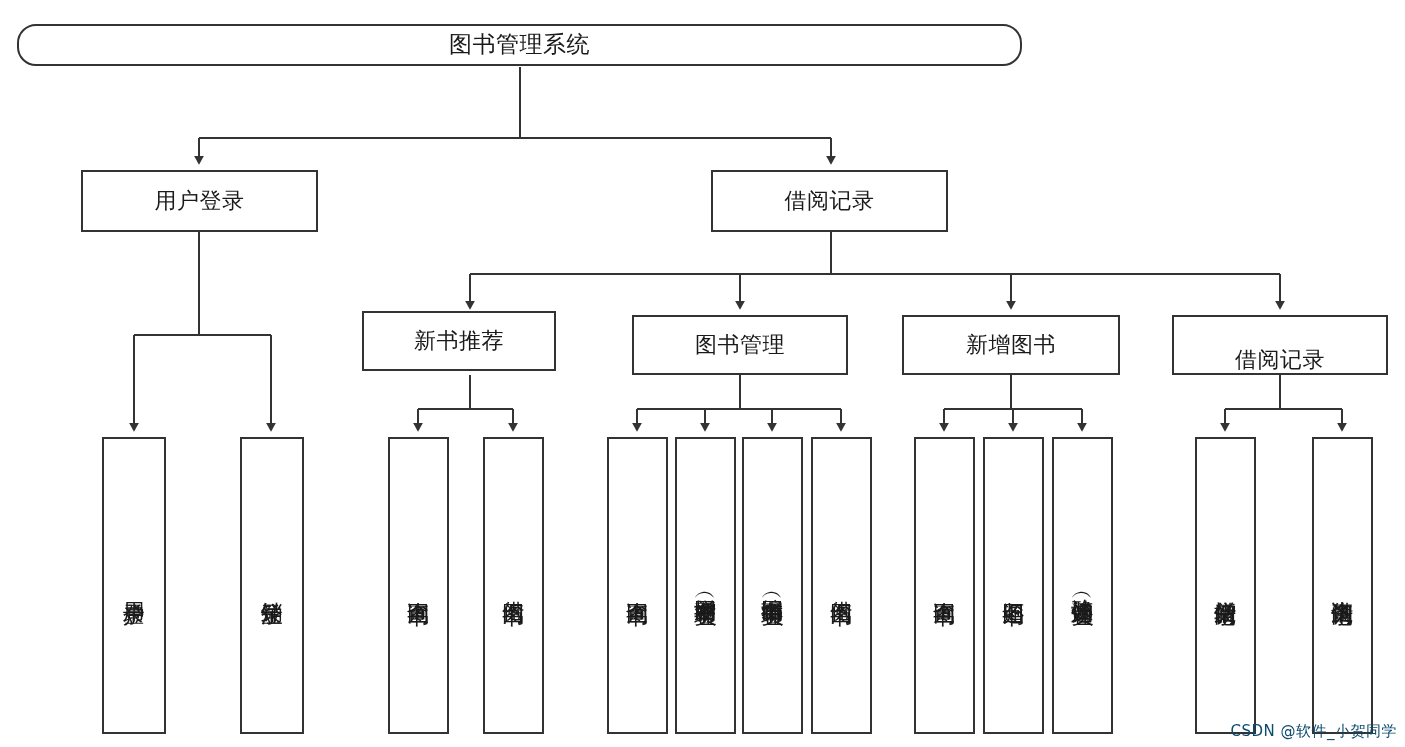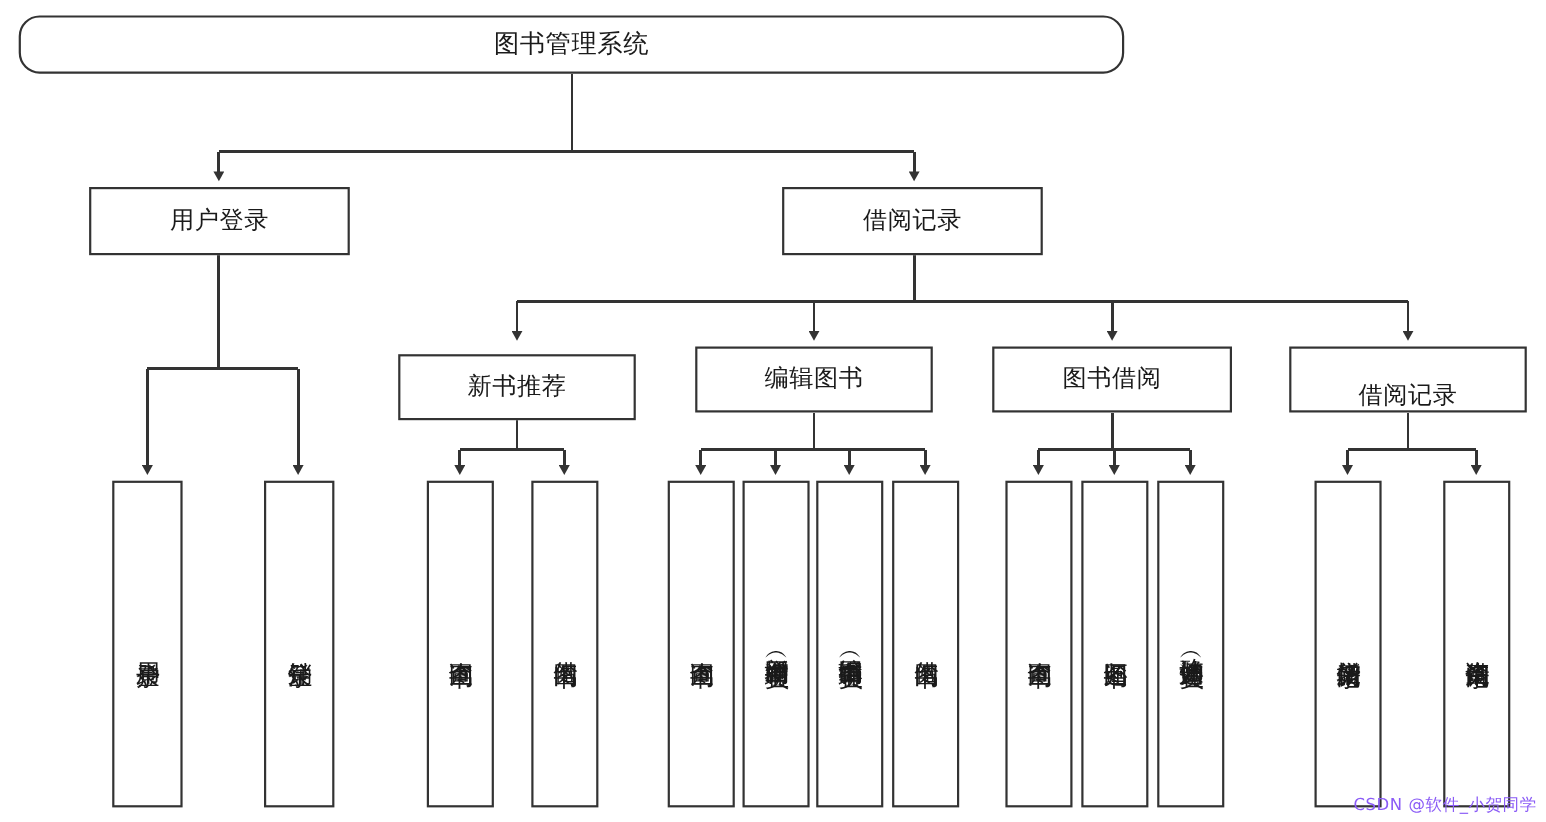--- a/index.html
+++ b/index.html
@@ -52,21 +52,21 @@
     text-orientation: upright;
     display: block;
     text-align: center;
   }
   #root-node { font-size: 23px; }
   .watermark {
     position: absolute;
     right: 8px;
     bottom: 6px;
     font-size: 15px;
-    color: #8b5cf6;
+    color: #0c4a6e;
     letter-spacing: 0.5px;
     white-space: nowrap;
   }
 </style>
 </head>
 <body>
 
 <div id="canvas">
 
   <svg id="wires" viewBox="0 0 1405 747">
@@ -112,39 +112,39 @@
       <path d="M1013,409 L1013,427" marker-end="url(#arrow)"></path>
       <path d="M1082,409 L1082,427" marker-end="url(#arrow)"></path>
 
       <path d="M1280,375 L1280,409"></path>
       <path d="M1225,409 L1342,409"></path>
       <path d="M1225,409 L1225,427" marker-end="url(#arrow)"></path>
       <path d="M1342,409 L1342,427" marker-end="url(#arrow)"></path>
     </g>
   </svg>
 
-  <div class="node horiz" id="root-node" style="left:17px; top:14px; width:1005px; height:53px;border-radius:19px;">
+  <div class="node horiz" id="root-node" style="left:17px; top:24px; width:1005px; height:42px;border-radius:19px;">
     <span>图书管理系统</span>
   </div>
 
   <div class="node horiz" style="left:81px; top:170px; width:237px; height:62px;">
     <span>用户登录</span>
   </div>
   <div class="node horiz" style="left:711px; top:170px; width:237px; height:62px;">
     <span>借阅记录</span>
   </div>
 
-  <div class="node horiz" style="left:362px; top:322px; width:216px; height:60px;">
+  <div class="node horiz" style="left:362px; top:311px; width:194px; height:60px;">
     <span>新书推荐</span>
   </div>
   <div class="node horiz" style="left:632px; top:315px; width:216px; height:60px;">
-    <span>编辑图书</span>
+    <span>图书管理</span>
   </div>
   <div class="node horiz" style="left:902px; top:315px; width:218px; height:60px;">
-    <span>图书借阅</span>
+    <span>新增图书</span>
   </div>
   <div class="node horiz" style="left:1172px; top:315px; width:216px; height:60px;align-items:flex-end;">
     <span>借阅记录</span>
   </div>
 
   <div class="node vert" style="left:102px; top:437px; width:64px; height:297px;">
     <span class="vtext">用户登录</span>
   </div>
   <div class="node vert" style="left:240px; top:437px; width:64px; height:297px;">
     <span class="vtext">注销登录</span>

